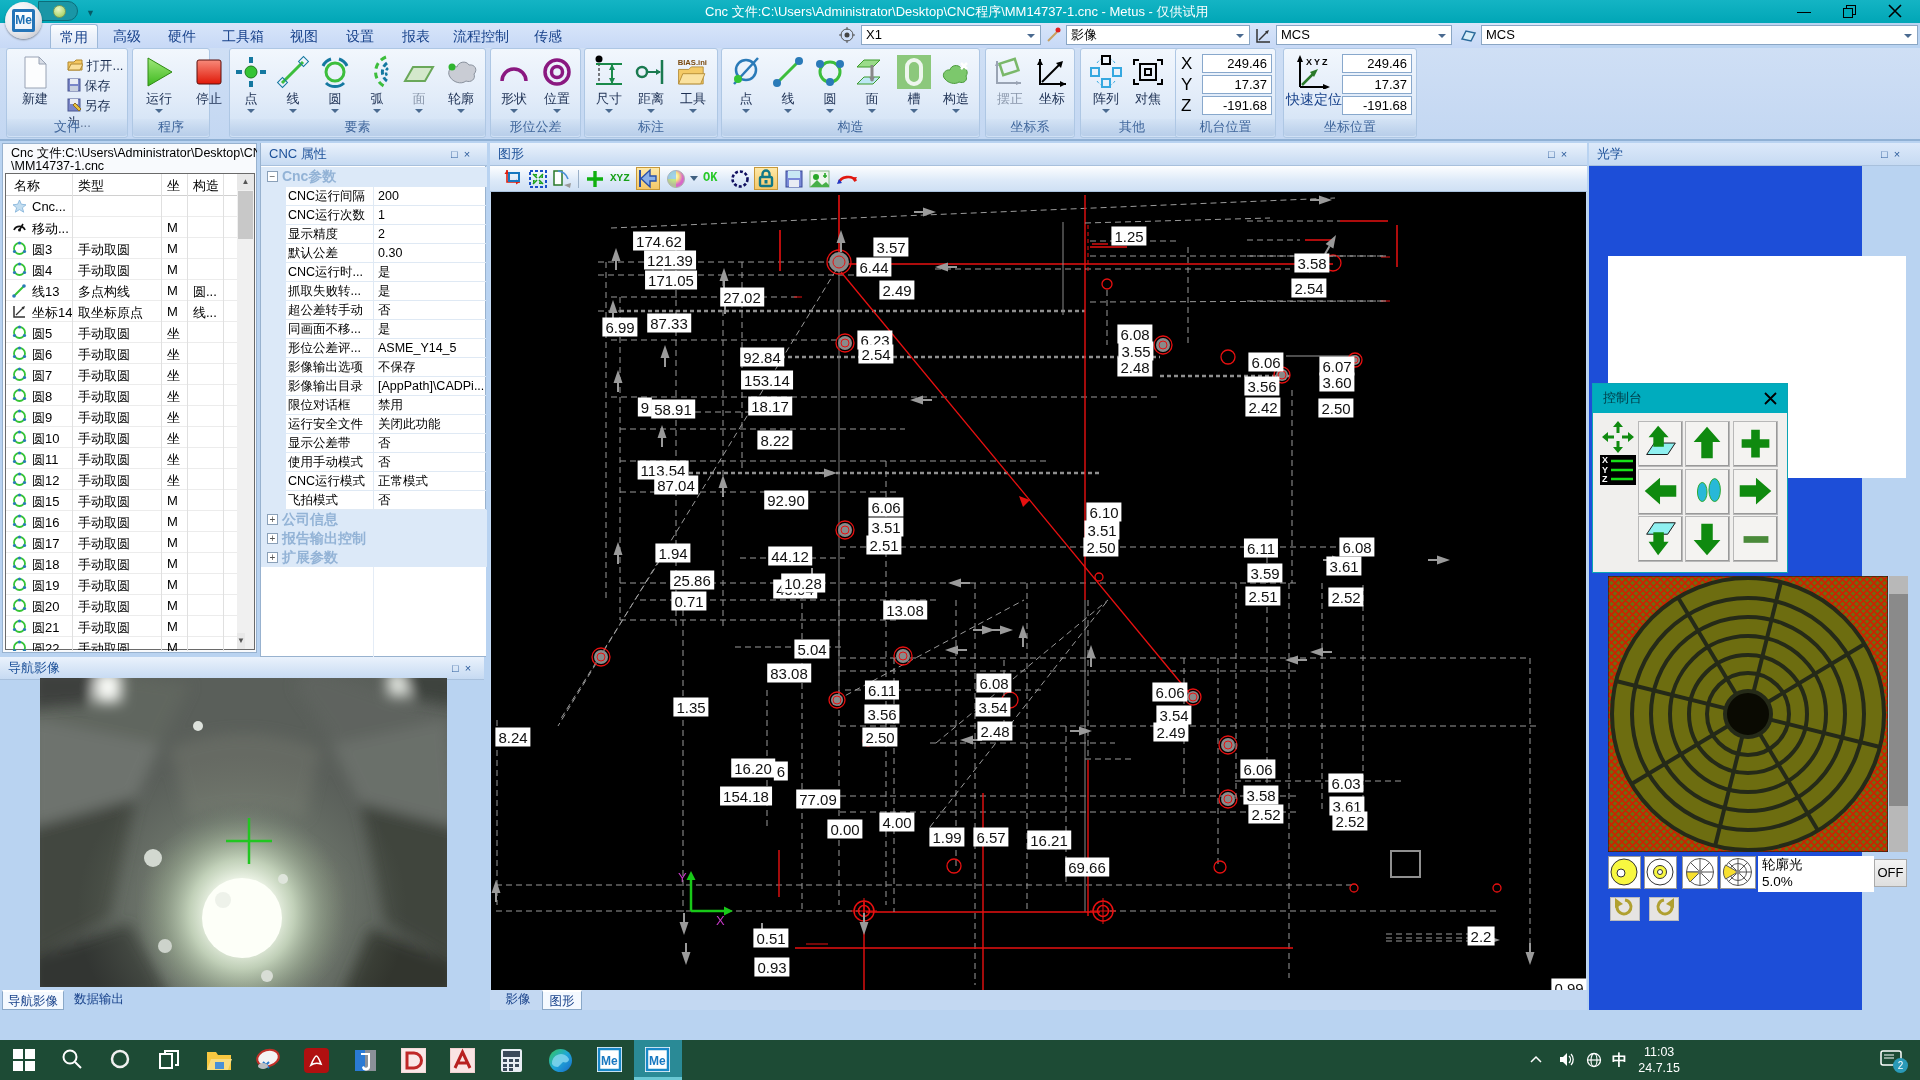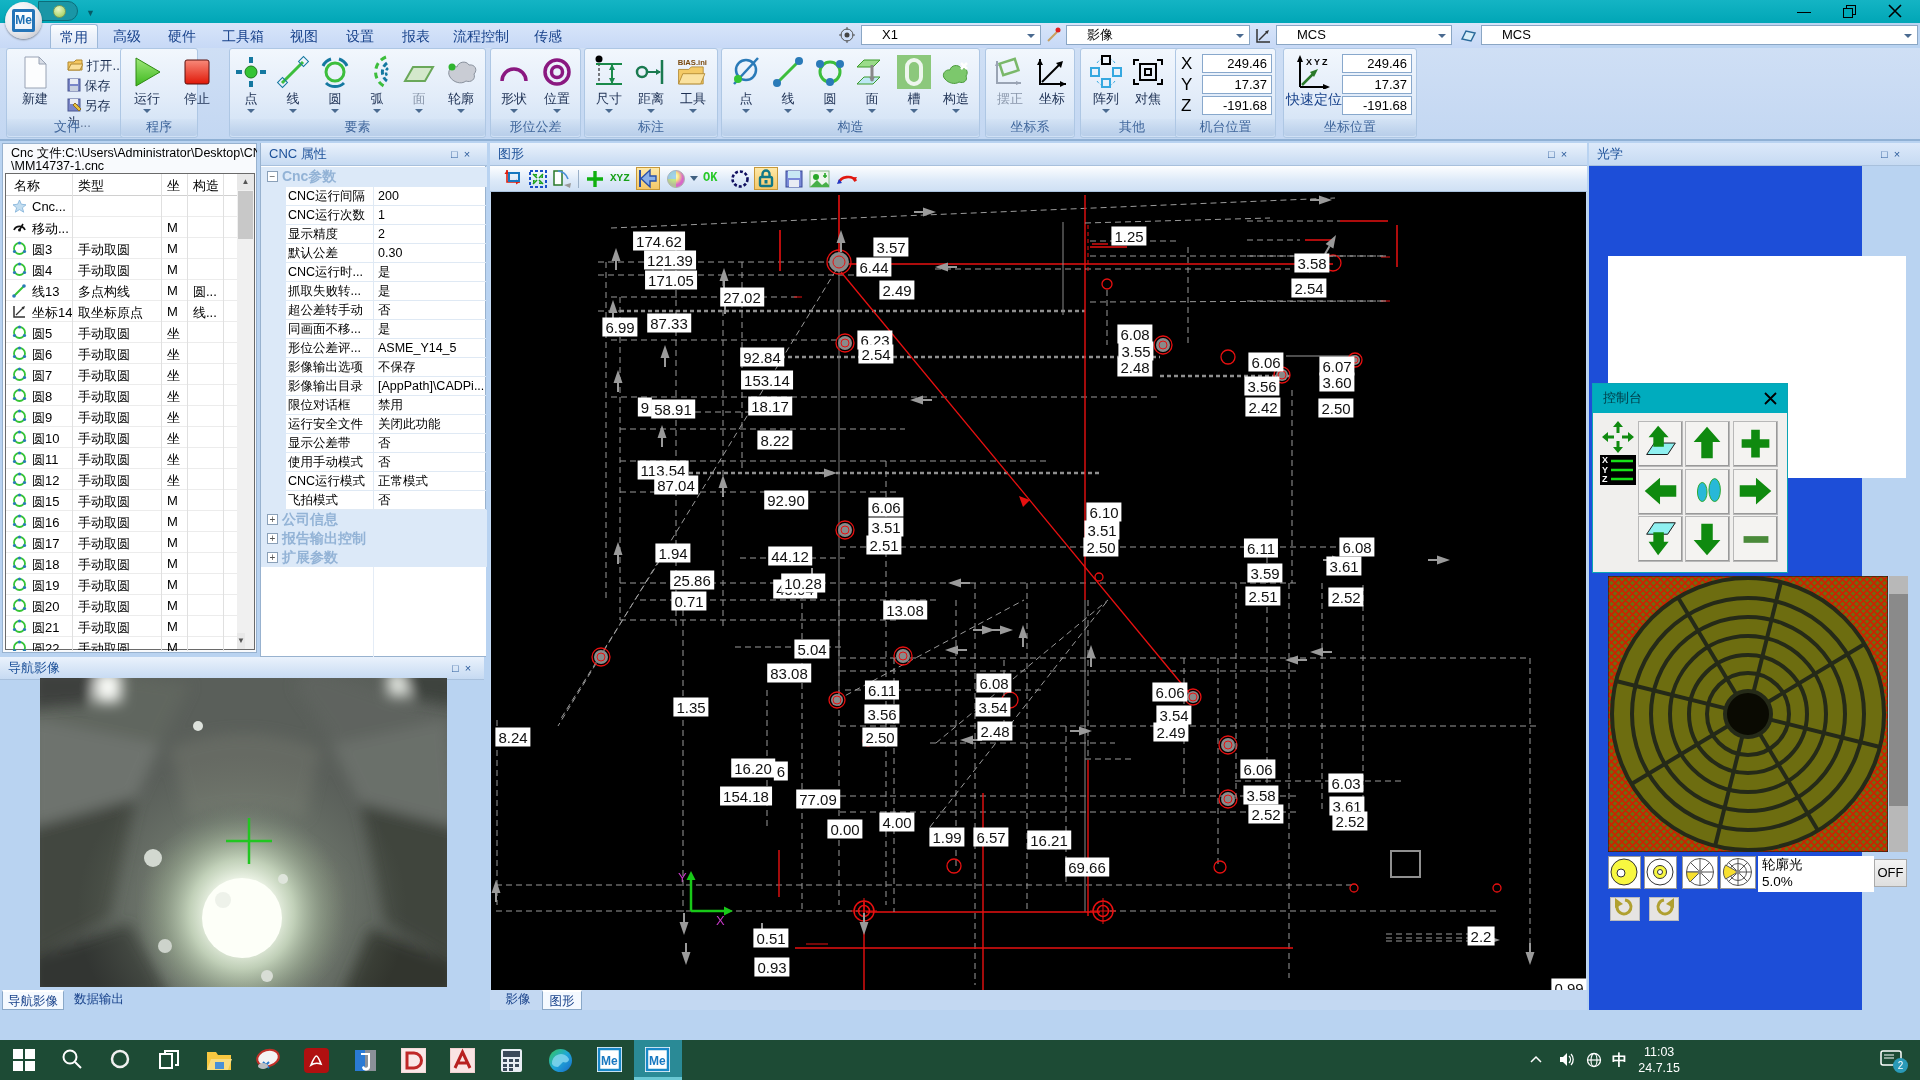--- a/index.html
+++ b/index.html
@@ -10,21 +10,21 @@
 #title-text{left:705px;top:3px;color:#fff;font-size:13px}
 .winbtn{top:4px;color:#000;font-size:14px;line-height:14px}
 #qat{left:38px;top:1px;width:40px;height:20px;background:#1a96a6;border:1px solid #0c6d7a;border-radius:0 10px 10px 0}
 #qat .dot{position:absolute;left:14px;top:3px;width:13px;height:13px;border-radius:50%;background:radial-gradient(circle at 40% 30%,#eaf7c8,#b8dc7e 60%,#93c24e);border:1px solid #7b9a57}
 #logo{left:5px;top:2px;width:37px;height:37px;border-radius:50%;background:radial-gradient(circle at 35% 30%,#ffffff,#e8e8ec 55%,#b9bcc4);box-shadow:0 1px 2px rgba(0,0,0,.4);z-index:60}
 #logo .sq{position:absolute;left:7px;top:7px;width:23px;height:23px;background:linear-gradient(#fdfeff,#eef3fa);border:3px solid #2474b8;border-radius:2px;color:#1b6fb4;font-weight:bold;font-size:12px;text-align:center;line-height:16px}
 
 #tabrow{left:0;top:23px;width:1560px;height:25px;background:linear-gradient(#d8e5fa,#c7d9f6)}
 .rtab{position:absolute;top:1px;height:24px;line-height:24px;font-size:14px;color:#17418a;text-align:center}
 .rtab.active{background:linear-gradient(#fdfeff,#eef3fb 40%,#dfe9f8);border:1px solid #9db8d8;border-bottom:none;border-radius:3px 3px 0 0;color:#17418a}
-.combo{position:absolute;top:2px;height:20px;background:#fff;border:1px solid #8aa6c4;font-size:13px;color:#000;line-height:18px;padding-left:20px}
+.combo{position:absolute;top:2px;height:20px;background:#fff;border:1px solid #8aa6c4;font-size:13px;color:#000;line-height:18px;padding-left:4px}
 .combo:after{content:"";position:absolute;right:5px;top:8px;border-left:4px solid transparent;border-right:4px solid transparent;border-top:4px solid #4a6a90}
 
 #ribbon{left:0;top:48px;width:1920px;height:93px;background:linear-gradient(#cfdff5,#c3d7f2)}
 #ribbon .bottomline{position:absolute;left:0;top:91px;width:1920px;height:2px;background:#8fb0d4}
 .rgroup{position:absolute;top:0px;height:90px;background:linear-gradient(#f2f7fd,#e2ecf9 55%,#cfe0f4);border:1px solid #aec7e4;border-radius:3px}
 .rgroup .glabel{position:absolute;left:0;bottom:1px;width:100%;text-align:center;font-size:13px;color:#40679c;background:linear-gradient(rgba(200,218,240,.2),rgba(176,200,230,.75));height:17px;line-height:16px;border-radius:0 0 3px 3px}
 .bigbtn{position:absolute;top:6px;width:44px;text-align:center;font-size:13px;color:#1c2f52}
 .bigbtn .ic{display:block;margin:0 auto 1px;width:34px;height:34px}
 .bigbtn .dd{display:block;margin:1px auto 0;width:0;height:0;border-left:4px solid transparent;border-right:4px solid transparent;border-top:4px solid #4a6a90}
 .smallbtn{position:absolute;font-size:13px;color:#1c2f52;height:17px;line-height:17px}
@@ -80,20 +80,21 @@
 .tbi{position:absolute;top:8px;width:24px;height:24px}
 #tray{right:8px;top:0;height:40px;color:#fff;font-size:12px}
 </style></head>
 <body>
 <div id="app">
 <div class="abs" id="titlebar">
   <div class="abs" id="qat">
         <div class="dot"></div>
       </div>
   <div class="abs" style="left:86px;top:8px;color:#065a66;font-size:9px">▼</div>
+  <div class="abs" id="title-text">Cnc 文件:C:\Users\Administrator\Desktop\CNC程序\MM14737-1.cnc - Metus - 仅供试用</div>
   <div class="abs winbtn" style="left:1797px">—</div>
   <svg class="abs" style="left:1843px;top:5px" width="13" height="13">
         <rect x="3.5" y="0.5" width="9" height="9" fill="none" stroke="#000"></rect>
         <rect x="0.5" y="3.5" width="9" height="9" fill="#00aab8" stroke="#000"></rect>
       </svg>
   <svg class="abs" style="left:1888px;top:4px" width="14" height="14">
         <path d="M1 1L13 13M13 1L1 13" stroke="#000" stroke-width="1.6"></path>
       </svg>
 </div>
 <div class="abs" id="logo">
@@ -150,21 +151,21 @@
             <rect x="3" y="1" width="8" height="5" fill="#e8ecf4"></rect>
             <rect x="3" y="8" width="8" height="5" fill="#c8d0e0"></rect>
           </svg> 保存</div>
   <div class="smallbtn" style="left:60px;top:48px"><svg width="14" height="14" viewBox="0 0 14 14" style="vertical-align:-2px">
             <rect x="1" y="1" width="12" height="12" fill="#7a86c8" stroke="#4a5690"></rect>
             <rect x="3" y="1" width="8" height="5" fill="#e8ecf4"></rect>
             <path d="M12 13L6 7l2-2 6 6z" fill="#e8c040" stroke="#907020"></path>
           </svg> 另存为...</div>
   <div class="glabel">文件</div>
 </div>
-<div class="rgroup" style="left:120px;width:78px">
+<div class="rgroup" style="left:132px;width:78px">
   <div class="bigbtn" style="left:4px"><svg class="ic" viewBox="0 0 34 34">
             <path d="M6 3l24 14L6 31z" fill="url(#ggrad)" stroke="#2e8a12"></path>
           </svg>运行<span class="dd"></span></div>
   <div class="bigbtn" style="left:54px"><svg class="ic" viewBox="0 0 34 34">
             <rect x="5" y="5" width="24" height="24" rx="2" fill="url(#rgrad)" stroke="#5a0f0c"></rect>
           </svg>停止</div>
   <div class="glabel">程序</div>
 </div>
 <div class="rgroup" style="left:229px;width:257px">
   <div class="bigbtn" style="left:-1px"><svg class="ic" viewBox="0 0 34 34">

